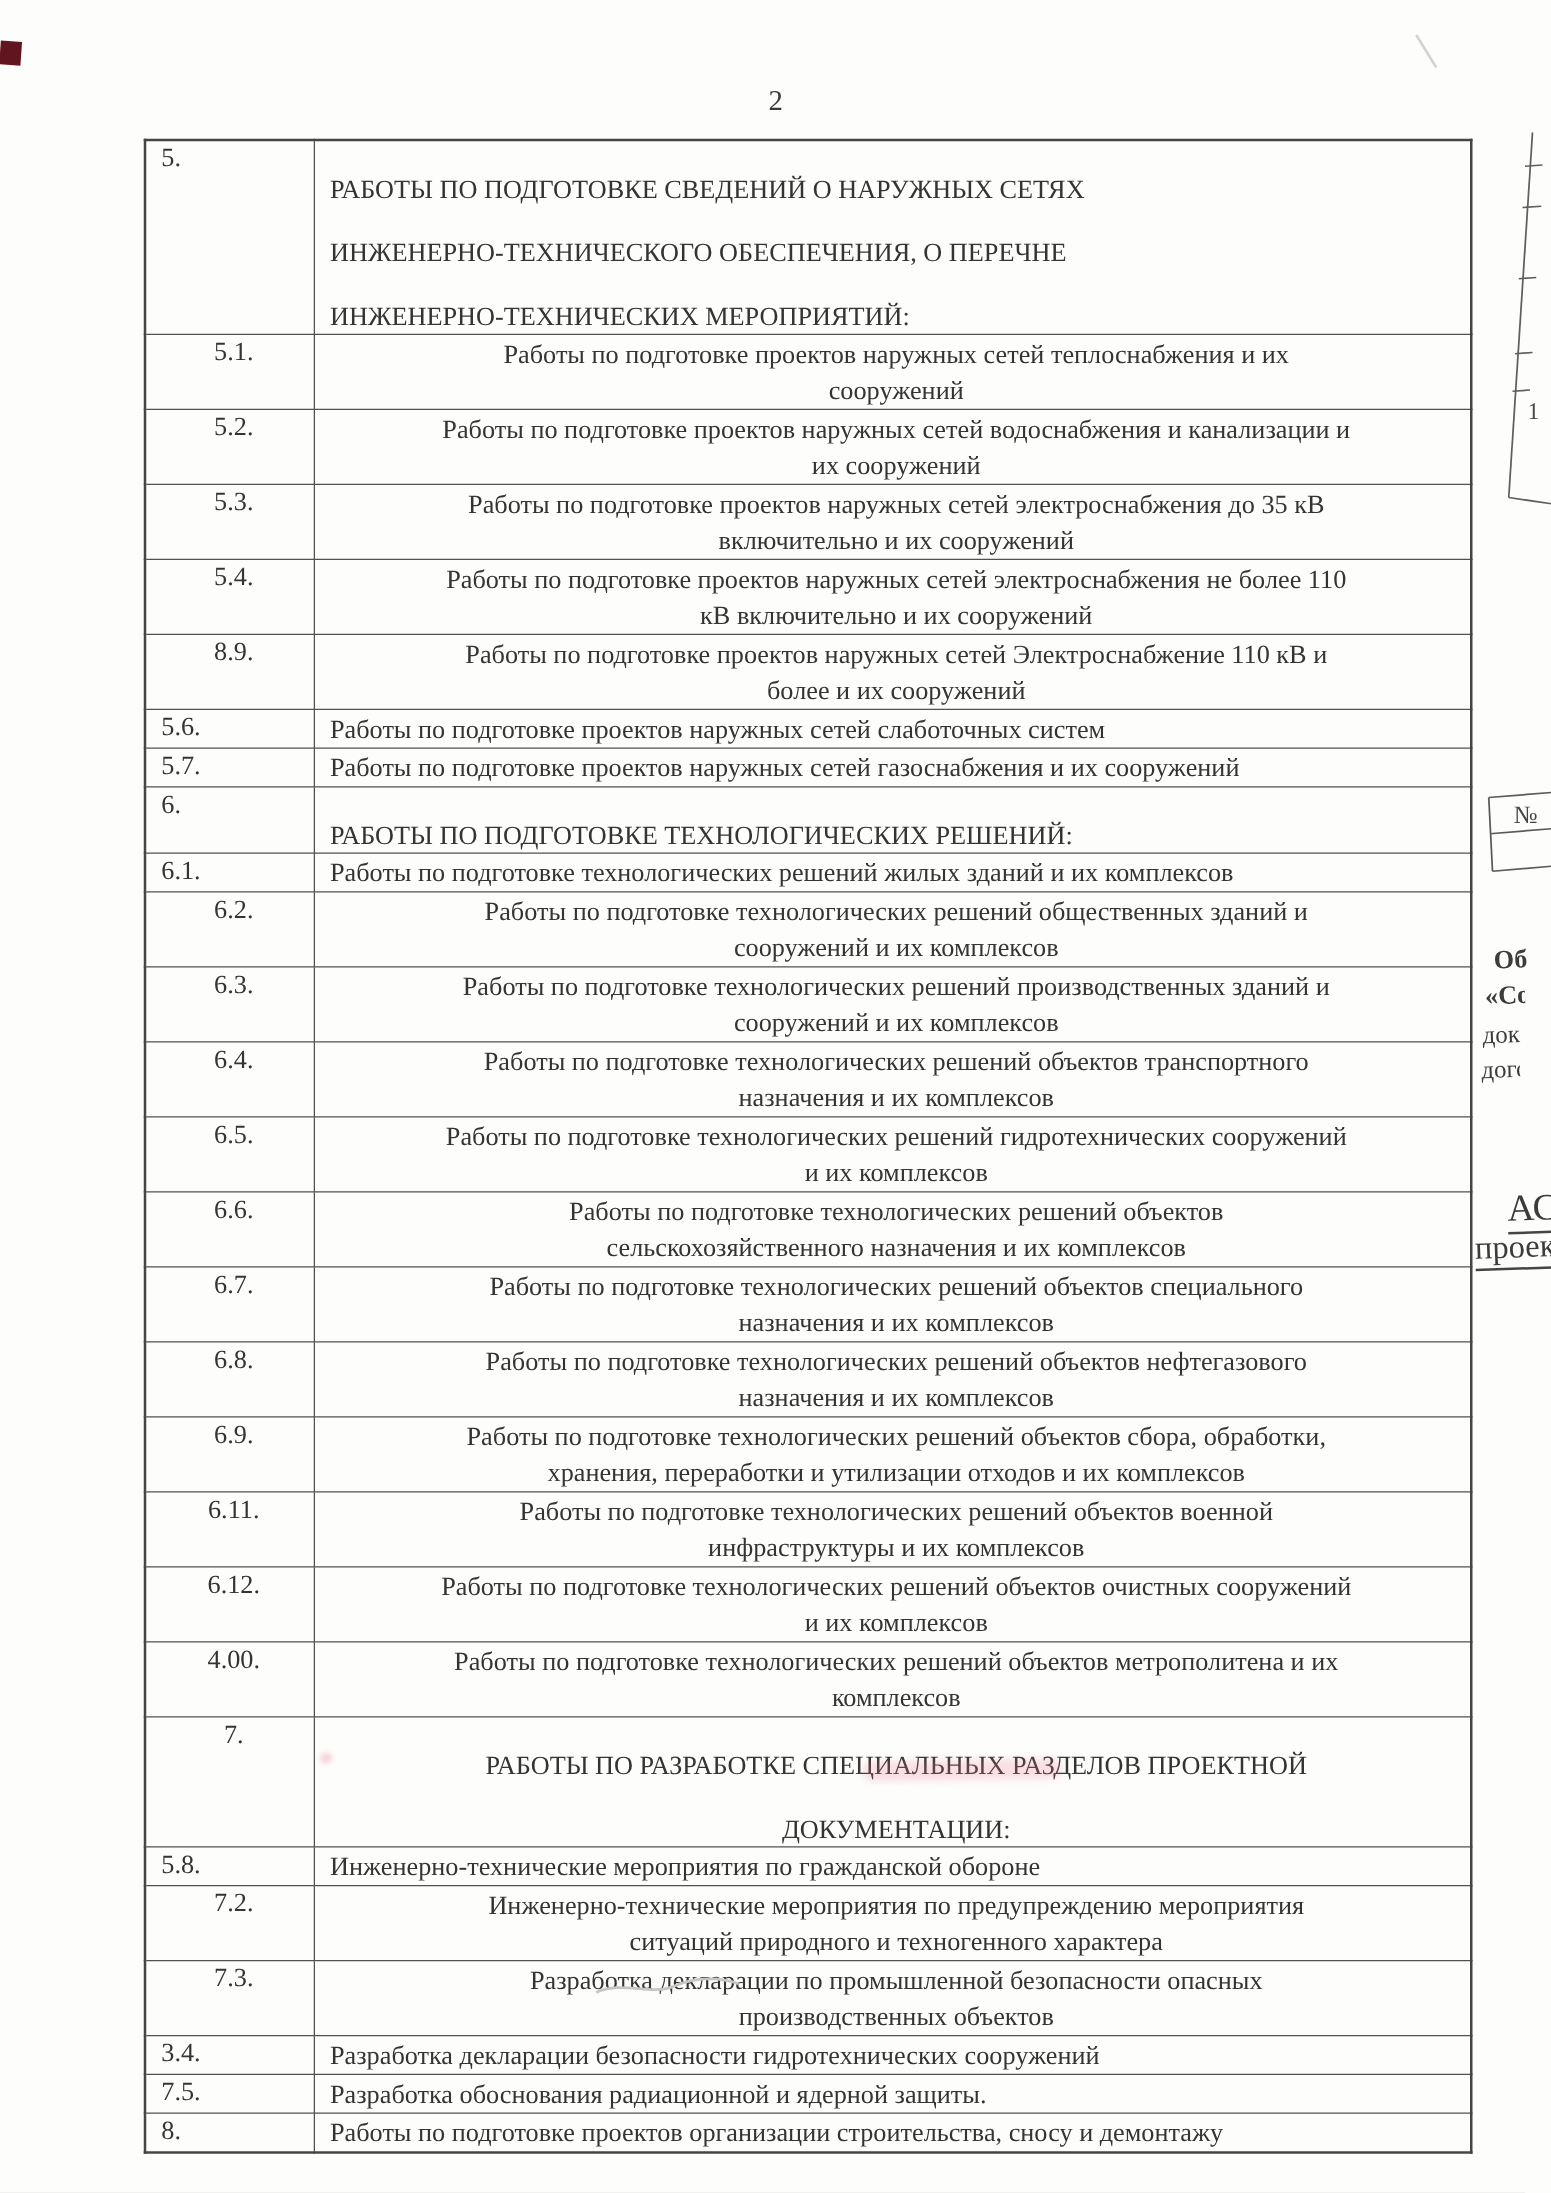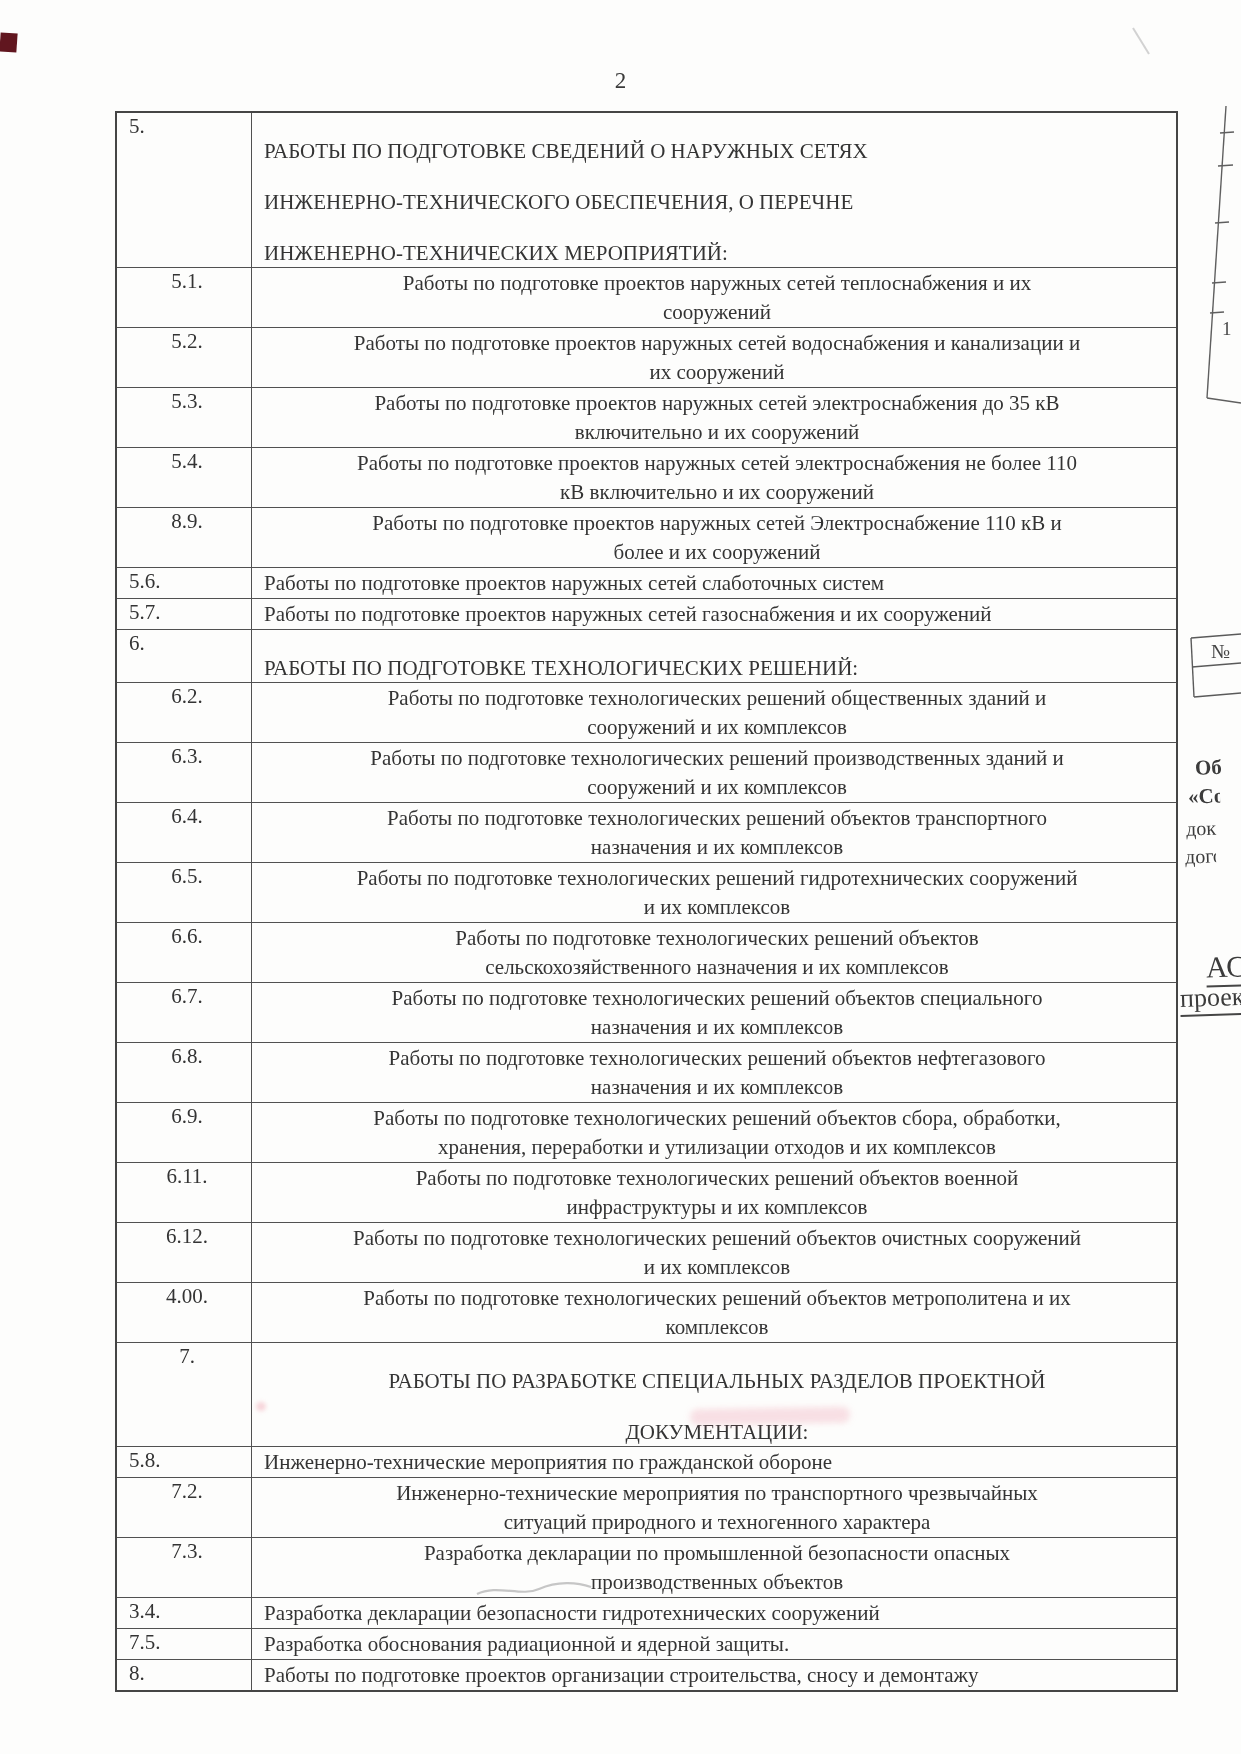--- a/index.html
+++ b/index.html
@@ -122,20 +122,26 @@
           <td class="txt">
             <div class="line">Работы по подготовке проектов наружных сетей газоснабжения и их сооружений</div>
           </td>
         </tr>
         <tr class="r1 hdr">
           <td class="num">6.</td>
           <td class="txt">
             <div class="line">РАБОТЫ ПО ПОДГОТОВКЕ ТЕХНОЛОГИЧЕСКИХ РЕШЕНИЙ:</div>
           </td>
         </tr>
+        <tr class="r1">
+          <td class="num">6.1.</td>
+          <td class="txt">
+            <div class="line">Работы по подготовке технологических решений жилых зданий и их комплексов</div>
+          </td>
+        </tr>
         <tr class="r2">
           <td class="num">6.2.</td>
           <td class="txt">
             <div class="line">Работы по подготовке технологических решений общественных зданий и</div>
             <div class="line">сооружений и их комплексов</div>
           </td>
         </tr>
         <tr class="r2">
           <td class="num">6.3.</td>
           <td class="txt">
@@ -215,21 +221,21 @@
         </tr>
         <tr class="r1">
           <td class="num">5.8.</td>
           <td class="txt">
             <div class="line">Инженерно-технические мероприятия по гражданской обороне</div>
           </td>
         </tr>
         <tr class="r2">
           <td class="num">7.2.</td>
           <td class="txt">
-            <div class="line">Инженерно-технические мероприятия по транспортного чрезвычайных</div>
+            <div class="line">Инженерно-технические мероприятия по предупреждению мероприятия</div>
             <div class="line">ситуаций природного и техногенного характера</div>
           </td>
         </tr>
         <tr class="r2">
           <td class="num">7.3.</td>
           <td class="txt">
             <div class="line">Разработка декларации по промышленной безопасности опасных</div>
             <div class="line">производственных объектов</div>
           </td>
         </tr>

